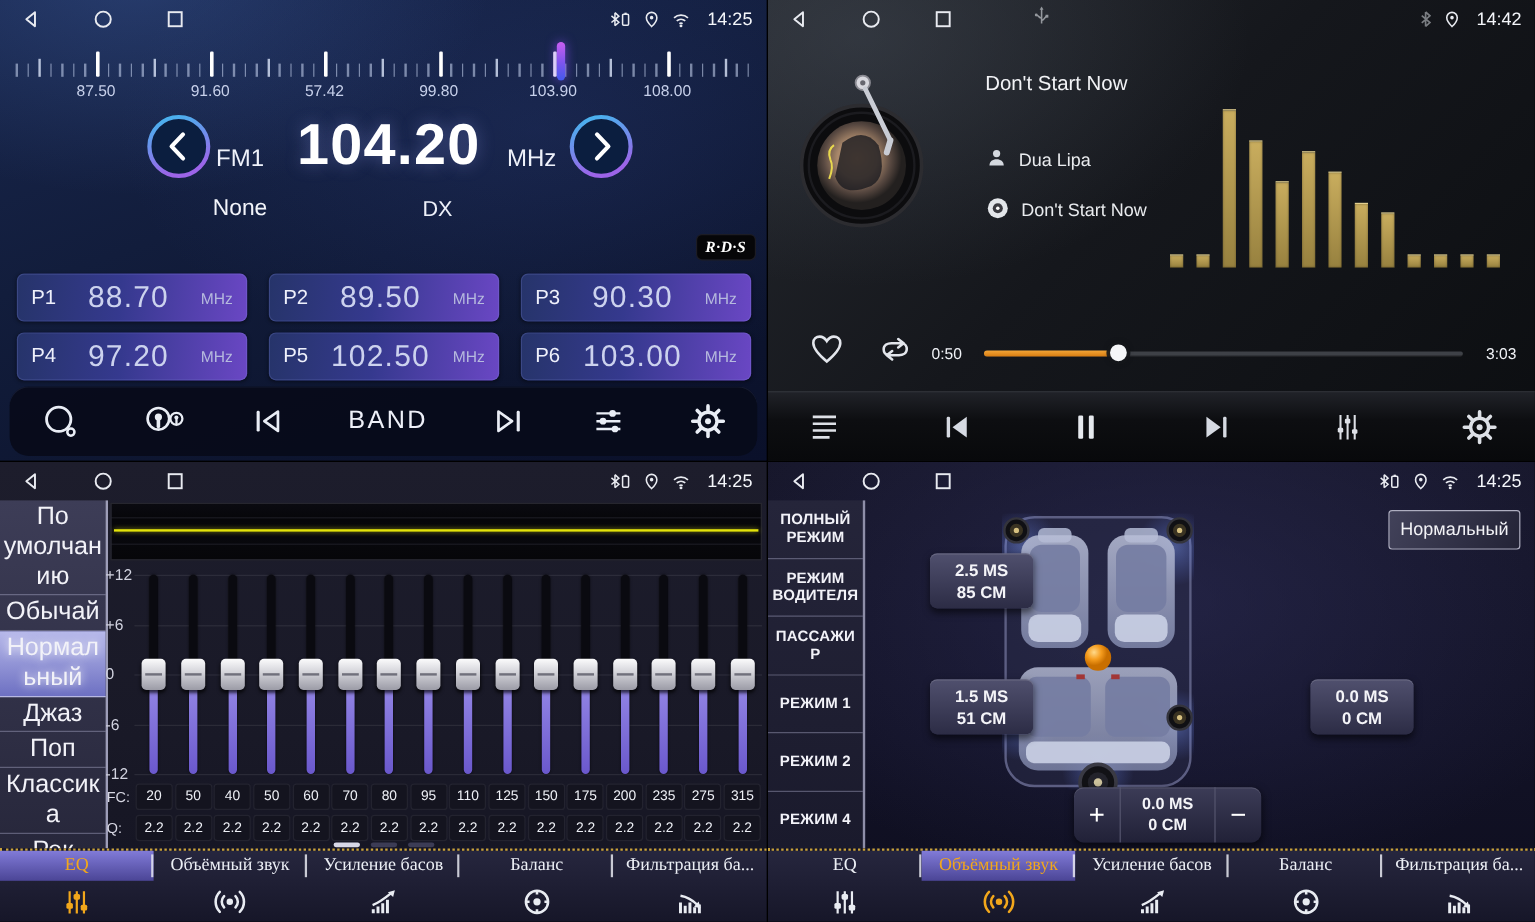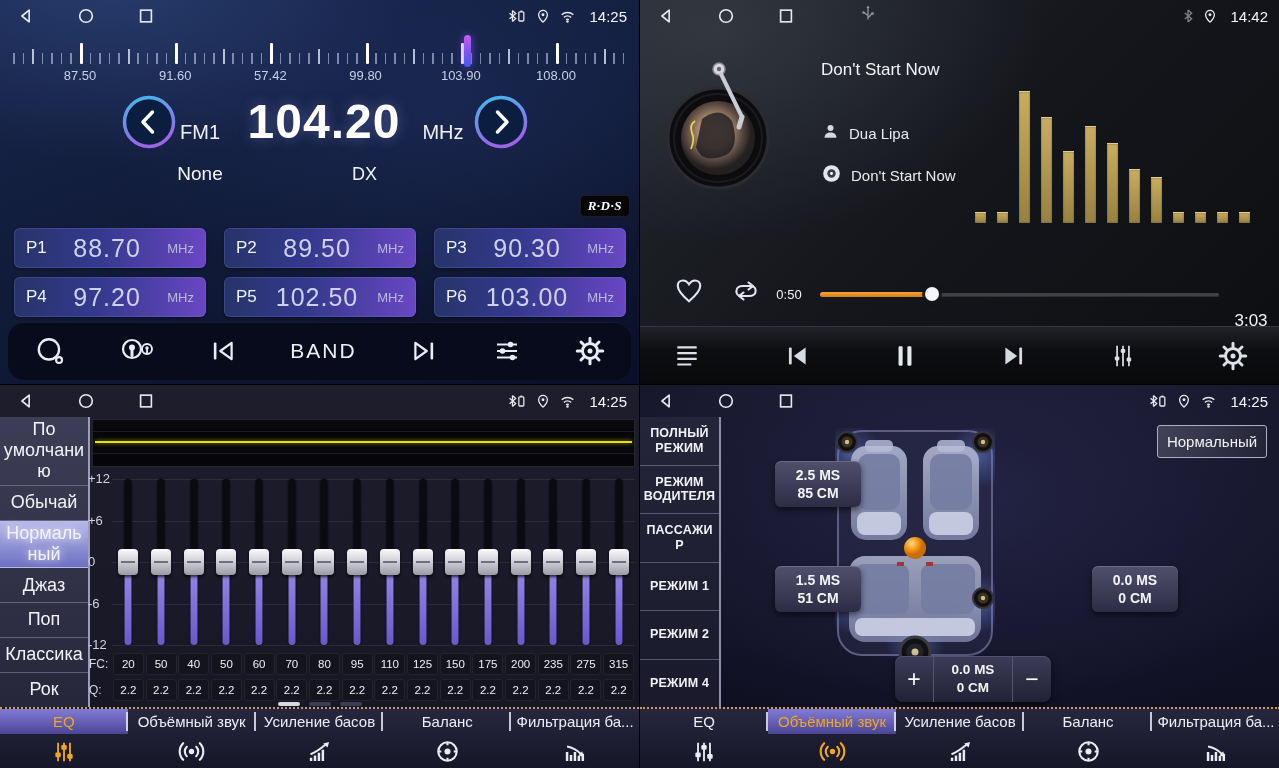--- a/index.html
+++ b/index.html
@@ -80,21 +80,21 @@
   #p-title{position:absolute;left:181px;top:60px;font-size:17px;color:#f2f3f6;}
   .prow{position:absolute;left:181px;display:flex;align-items:center;gap:9px;font-size:15px;color:#e9ebee;}
   #p-artist-row{top:122px;} #p-album-row{top:163px;}
   #bars{position:absolute;left:335px;top:92px;width:278px;height:131px;display:flex;
     align-items:flex-end;gap:11px;}
   .sbar{width:11px;background:linear-gradient(180deg,#c9ad5e,#97813f);
     border-top:1px solid #e2cf8e;box-shadow:inset 0 0 2px rgba(0,0,0,.4);}
   #fav-btn{position:absolute;left:33px;top:276px;}
   #repeat-btn{position:absolute;left:88px;top:276px;}
   #p-elapsed{position:absolute;left:126px;top:287px;width:46px;text-align:center;font-size:13px;}
-  #p-duration{position:absolute;left:588px;top:287px;width:46px;text-align:center;font-size:17px;margin-top:24px;}
+  #p-duration{position:absolute;left:588px;top:287px;width:46px;text-align:center;font-size:13px;}
   #seek{position:absolute;left:180px;top:284px;width:399px;height:20px;}
   #seek .rail{position:absolute;left:0;right:0;top:9px;height:3px;background:#3e4147;
     border-radius:2px;box-shadow:0 1px 0 rgba(255,255,255,.12);}
   #seek .fill{position:absolute;left:0;top:8px;height:5px;border-radius:3px;
     background:linear-gradient(180deg,#f3a638,#d87d12);}
   #seek .knob{position:absolute;top:3px;width:14px;height:14px;border-radius:50%;
     background:#f5f6f8;box-shadow:0 0 0 3px rgba(20,22,26,.9),0 0 5px rgba(0,0,0,.6);}
   #player-toolbar{position:absolute;left:0;right:0;bottom:0;height:58px;
     background:linear-gradient(180deg,#202228 0%,#0d0e11 40%,#08090b 100%);
     border-top:1px solid #33363c;display:flex;align-items:center;
@@ -103,21 +103,21 @@
   
   .side-list{position:absolute;left:0;top:32px;bottom:62px;display:flex;flex-direction:column;}
   #eq-sidebar{width:88px;background:linear-gradient(180deg,#3d3d57 0%,#27273b 100%);
     border-right:2px solid #9d9db8;}
   #pos-sidebar{width:79px;background:linear-gradient(180deg,#25253a 0%,#1a1a2c 100%);
     border-right:2px solid #8e8ea8;}
   .sbi{flex:1;display:flex;align-items:center;justify-content:center;text-align:center;
     color:#f2f2f8;padding:2px 3px;border-bottom:1px solid rgba(185,185,215,.38);
     overflow-wrap:anywhere;line-height:1.18;}
   .sbi:last-child{border-bottom:none;}
-  #eq-sidebar .sbi{font-size:18px;text-align:center;}
+  #eq-sidebar .sbi{font-size:21px;text-align:center;}
   #pos-sidebar .sbi{font-size:12.5px;font-weight:bold;letter-spacing:.2px;}
   .sbi.sel{background:linear-gradient(180deg,#b7b9ea 0%,#6d70c2 100%);
     text-shadow:0 0 8px rgba(255,255,255,.95);}
 
   
   #spectrum-box{position:absolute;left:92px;right:4px;top:34px;height:48px;
     background:linear-gradient(180deg,#0a0a10 0%,#060609 30%,#08080d 60%,#060609 100%);
     border:1px solid #26262e;box-sizing:border-box;}
   #spectrum-box .yline{position:absolute;left:2px;right:2px;top:21px;height:2px;
     background:#e4e40a;box-shadow:0 0 4px rgba(230,230,30,.7);}
@@ -145,21 +145,21 @@
   #eqdots{position:absolute;left:0;right:0;top:317px;display:flex;justify-content:center;gap:9px;}
   .pgdash{width:22px;height:4px;border-radius:2px;background:#3c3c55;}
   .pgdash.on{background:#d8d8e8;}
 
   
   .tabs{position:absolute;left:0;right:0;bottom:0;height:62px;display:flex;
     background:linear-gradient(180deg,#26263e 0%,#161628 100%);
     border-top:2px dotted #c9a23a;box-sizing:border-box;}
   .tab{flex:1;display:flex;flex-direction:column;min-width:0;}
   .tlabel{height:25px;line-height:25px;text-align:center;font-size:15px;color:#eceff5;
-    position:relative;white-space:nowrap;overflow:hidden;}
+    position:relative;white-space:nowrap;overflow:hidden;font-family:Liberation Serif, serif;}
   .tab:not(:last-child) .tlabel::after{content:"";position:absolute;right:0;top:3px;bottom:3px;
     width:2px;background:rgba(230,232,240,.85);}
   .tab.sel .tlabel{background:linear-gradient(180deg,#817bd8 0%,#4b4596 100%);color:#f2a71b;}
   .ticon{flex:1;display:flex;align-items:center;justify-content:center;color:#e9ecf2;}
   .tab.sel .ticon{color:#f2a71b;}
 
   
   #profile-btn{position:absolute;left:517px;top:40px;width:108px;height:31px;
     background:linear-gradient(115deg,#42425a 0%,#232336 100%);
     border:1px solid #aeaec0;border-radius:3px;color:#f2f2f6;font-size:15px;

